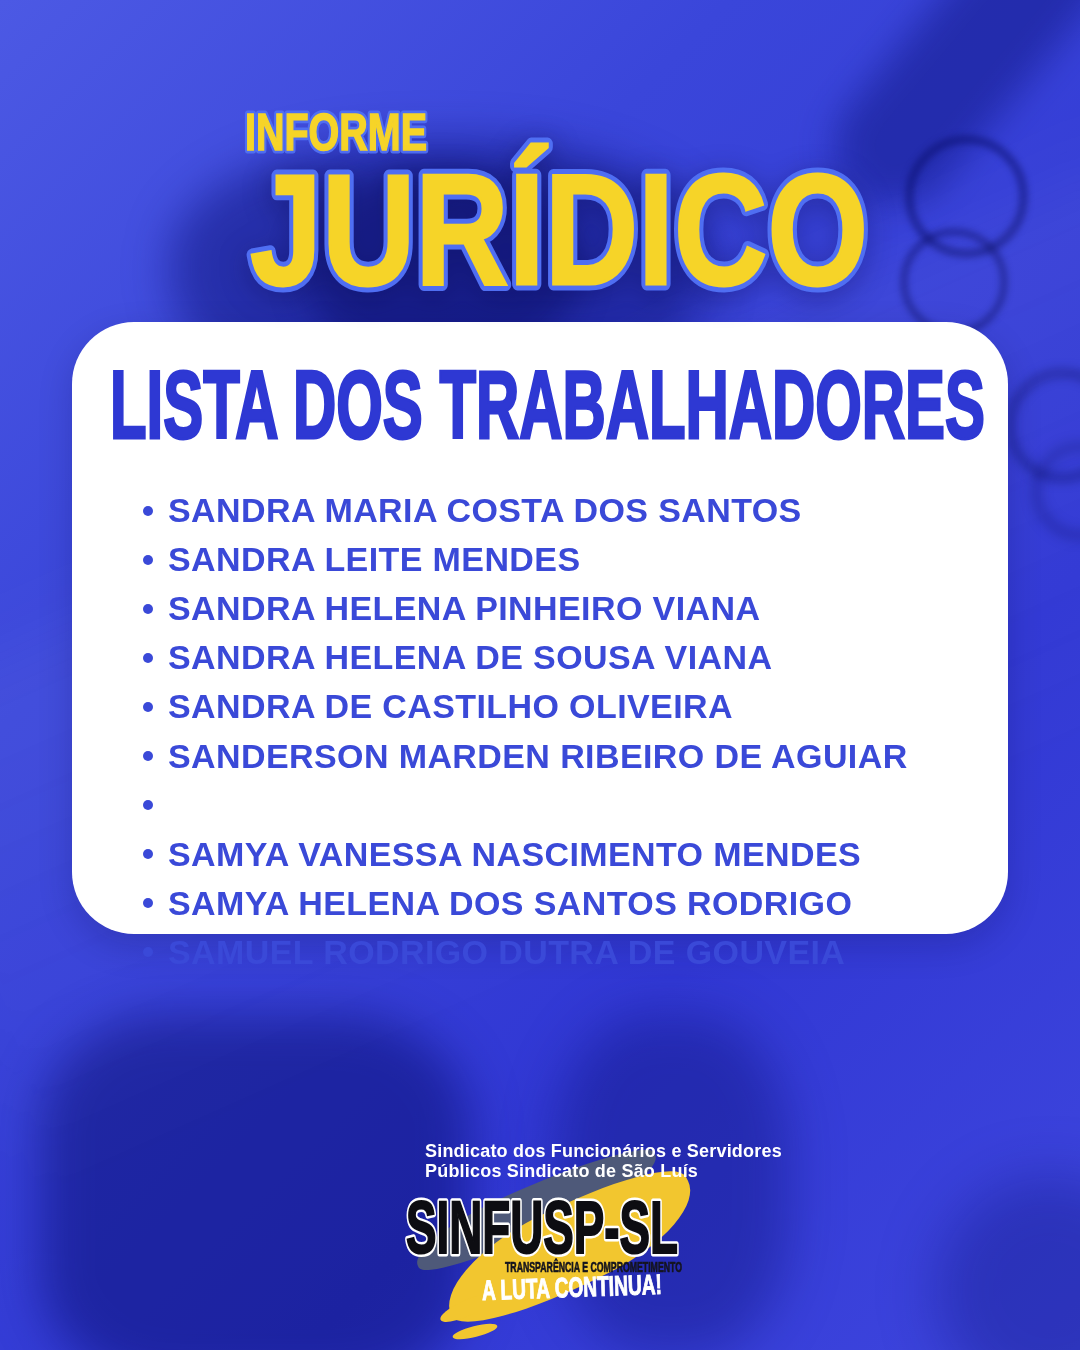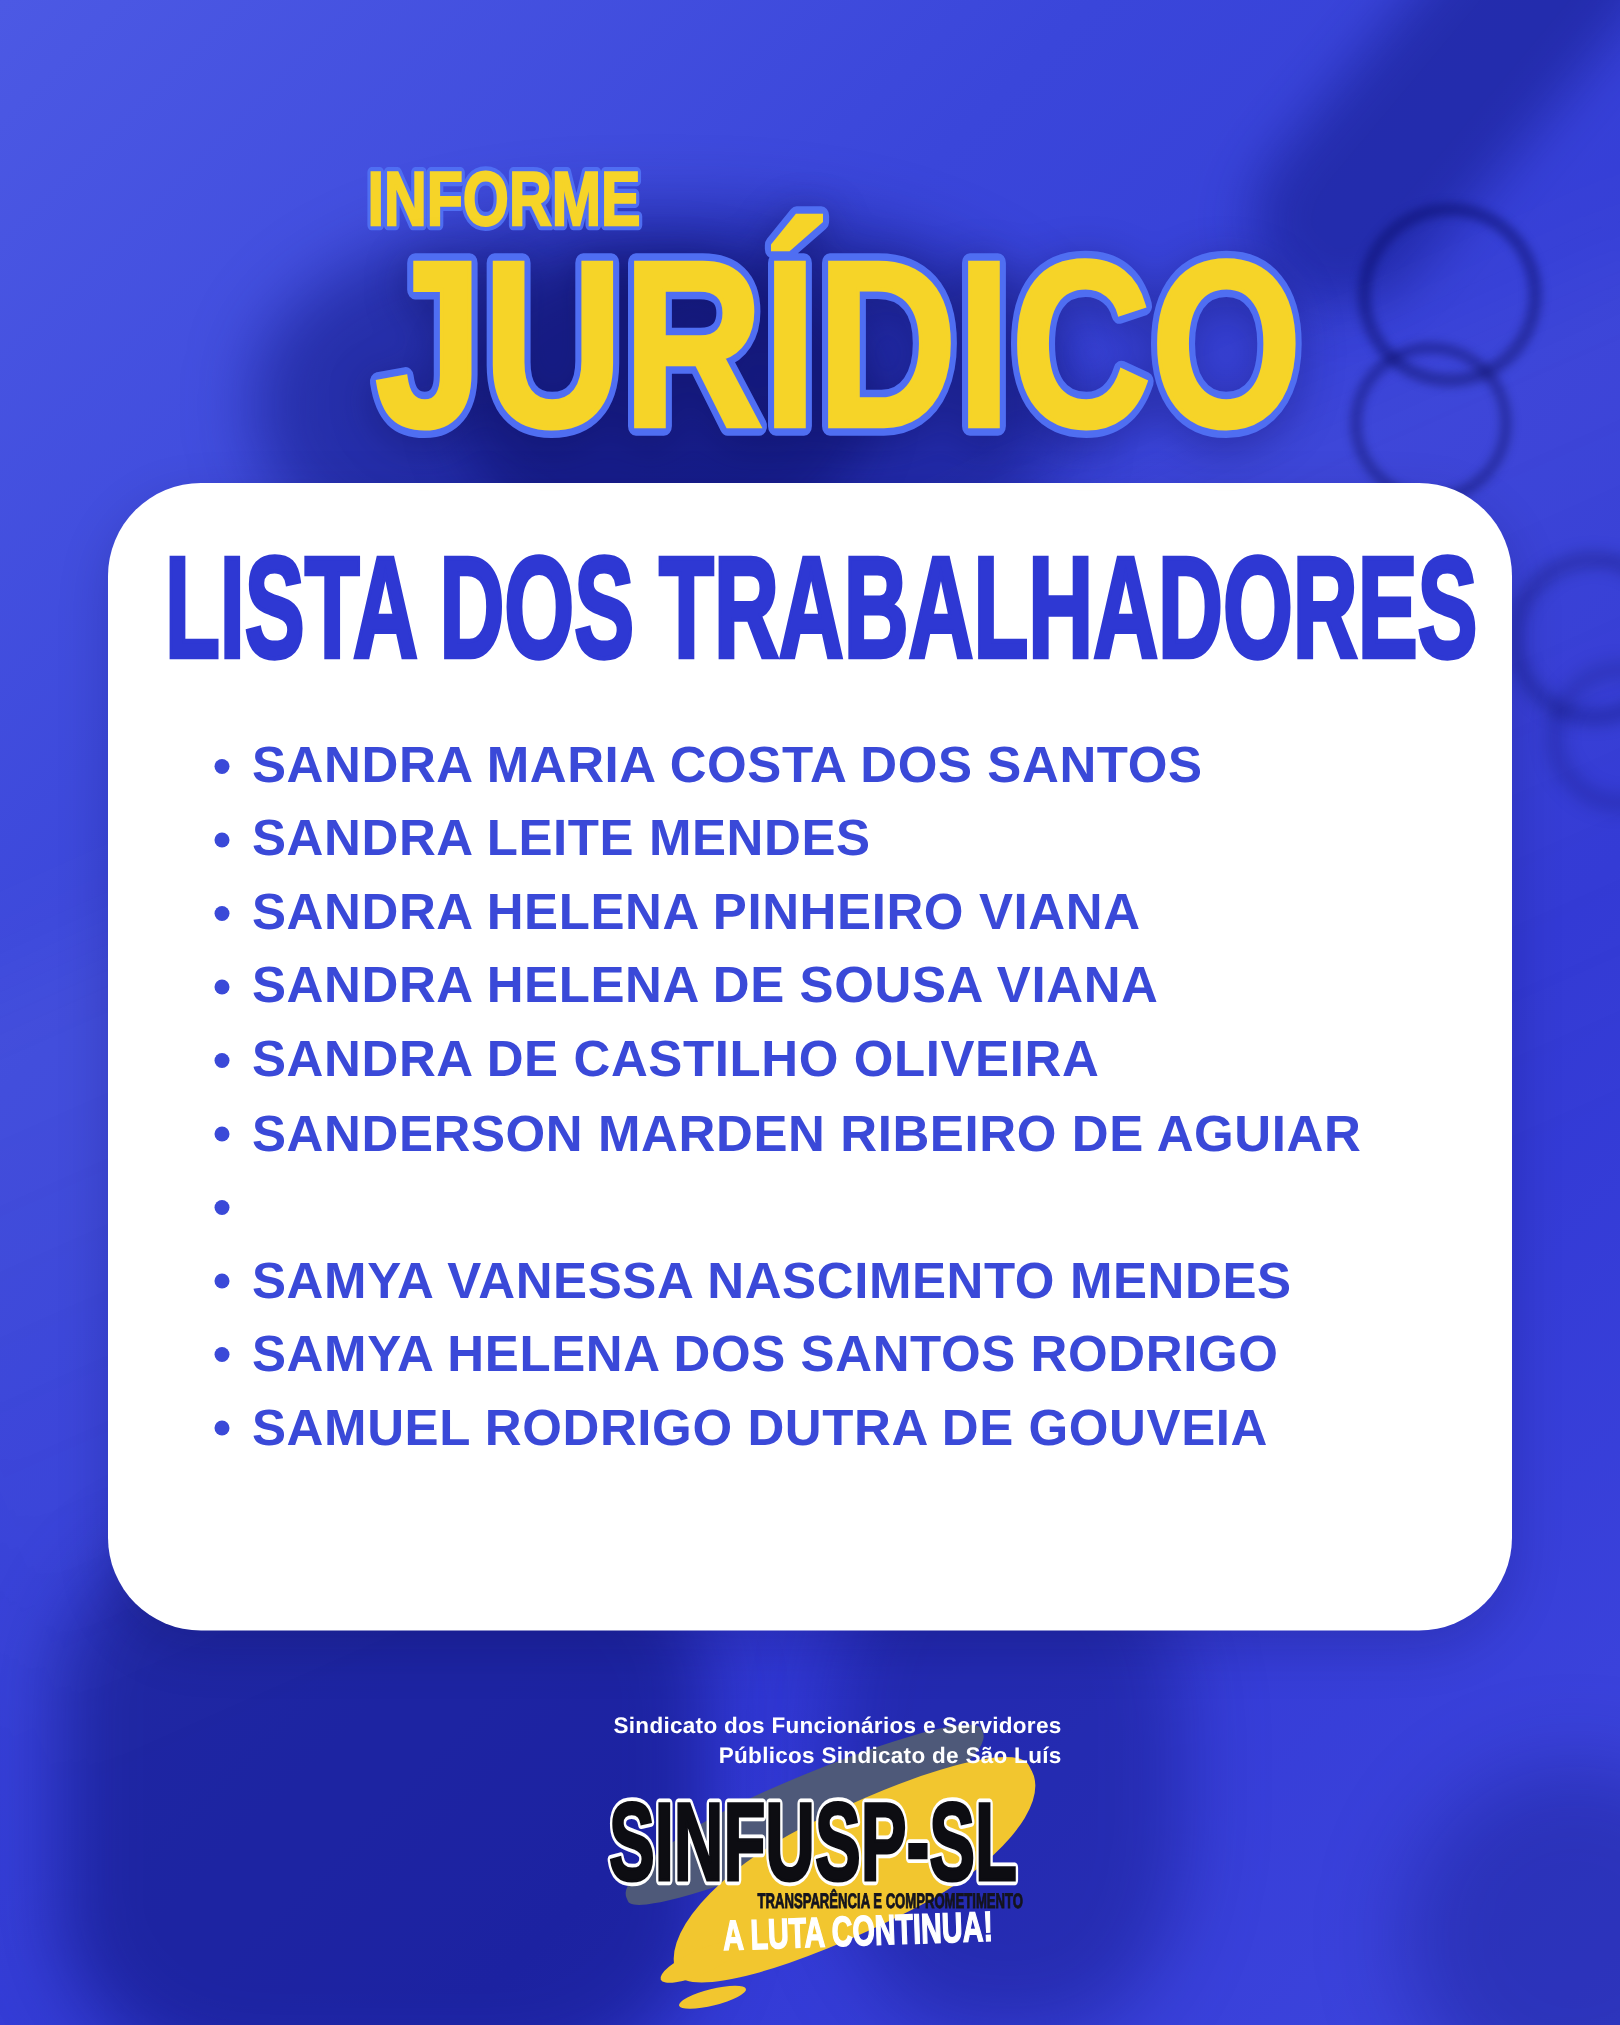--- a/index.html
+++ b/index.html
@@ -24,38 +24,38 @@
   .ring4{left:1032px;top:442px;width:80px;height:80px;border:9px solid rgba(8,12,105,.32);filter:blur(6px);}
   .robe{left:40px;top:1015px;width:430px;height:370px;border-radius:30%;
     background:rgba(10,15,115,.52);filter:blur(24px);}
   .column{left:555px;top:1015px;width:235px;height:340px;border-radius:40%;
     background:rgba(10,15,115,.38);filter:blur(26px);}
   .corner{left:935px;top:1175px;width:230px;height:230px;border-radius:50%;
     background:rgba(10,15,115,.32);filter:blur(28px);}
   .sheen{left:-120px;top:420px;width:1420px;height:520px;transform:rotate(-24deg);
     background:linear-gradient(180deg,rgba(255,255,255,.05),rgba(255,255,255,0));filter:blur(35px);}
   
-  .card{position:absolute;left:72px;top:322px;width:936px;height:765px;border-radius:62px;
+  .card{position:absolute;left:72px;top:322px;width:936px;height:612px;border-radius:62px;
     background:#ffffff;box-shadow:0 12px 34px rgba(8,10,70,.20);}
   .worker-list{position:absolute;left:71px;top:164px;margin:0;padding:0;list-style:none;}
   .worker-list li{display:flex;align-items:center;height:49.1px;gap:15px;}
   .dot{width:10px;height:10px;border-radius:50%;background:#3a49d8;flex:0 0 auto;}
   .worker-list span.nm{font-size:34px;font-weight:bold;color:#3a49d8;letter-spacing:.4px;white-space:nowrap;}
   
   .brush-dark{left:405px;top:1185px;width:262px;height:48px;transform:rotate(-24deg);
     background:#4e5979;border-radius:45% 60% 40% 55%/60% 45% 55% 40%;}
   .brush-yellow{left:433px;top:1206px;width:272px;height:82px;transform:rotate(-27deg);
     background:#f2c62f;border-radius:46% 58% 42% 60%/62% 40% 58% 42%;}
   .flick1{left:438px;top:1300px;width:58px;height:16px;transform:rotate(-24deg);
     background:#f2c62f;border-radius:50%;}
   .flick2{left:452px;top:1326px;width:46px;height:11px;transform:rotate(-14deg);
     background:#f2c62f;border-radius:50%;}
   
-  .org{position:absolute;left:409px;top:1141px;color:#ffffff;font-size:15px;font-weight:bold;
-    line-height:20px;letter-spacing:.2px;text-align:right;}
+  .org{position:absolute;left:425px;top:1141px;color:#ffffff;font-size:18px;font-weight:bold;
+    line-height:20px;letter-spacing:.2px;}
   
   .overlay{position:absolute;left:0;top:0;width:1080px;height:1350px;pointer-events:none;}
   .overlay text{font-family:"Liberation Sans",sans-serif;font-weight:bold;}
   .t-kicker-stroke{fill:none;stroke:#4f6ef2;stroke-width:7;stroke-linejoin:round;}
   .t-kicker{fill:#f6d428;stroke:#f6d428;stroke-width:1.5;}
   .t-title-stroke{fill:none;stroke:#4f6ef2;stroke-width:13;stroke-linejoin:round;
     filter:drop-shadow(0 6px 14px rgba(10,12,80,.45));}
   .t-title{fill:#f6d428;stroke:#f6d428;stroke-width:3;}
   .t-cardtitle{fill:#2e38d3;stroke:#2e38d3;stroke-width:3;}
   .t-logo-stroke{fill:none;stroke:#ffffff;stroke-width:7;stroke-linejoin:round;}

